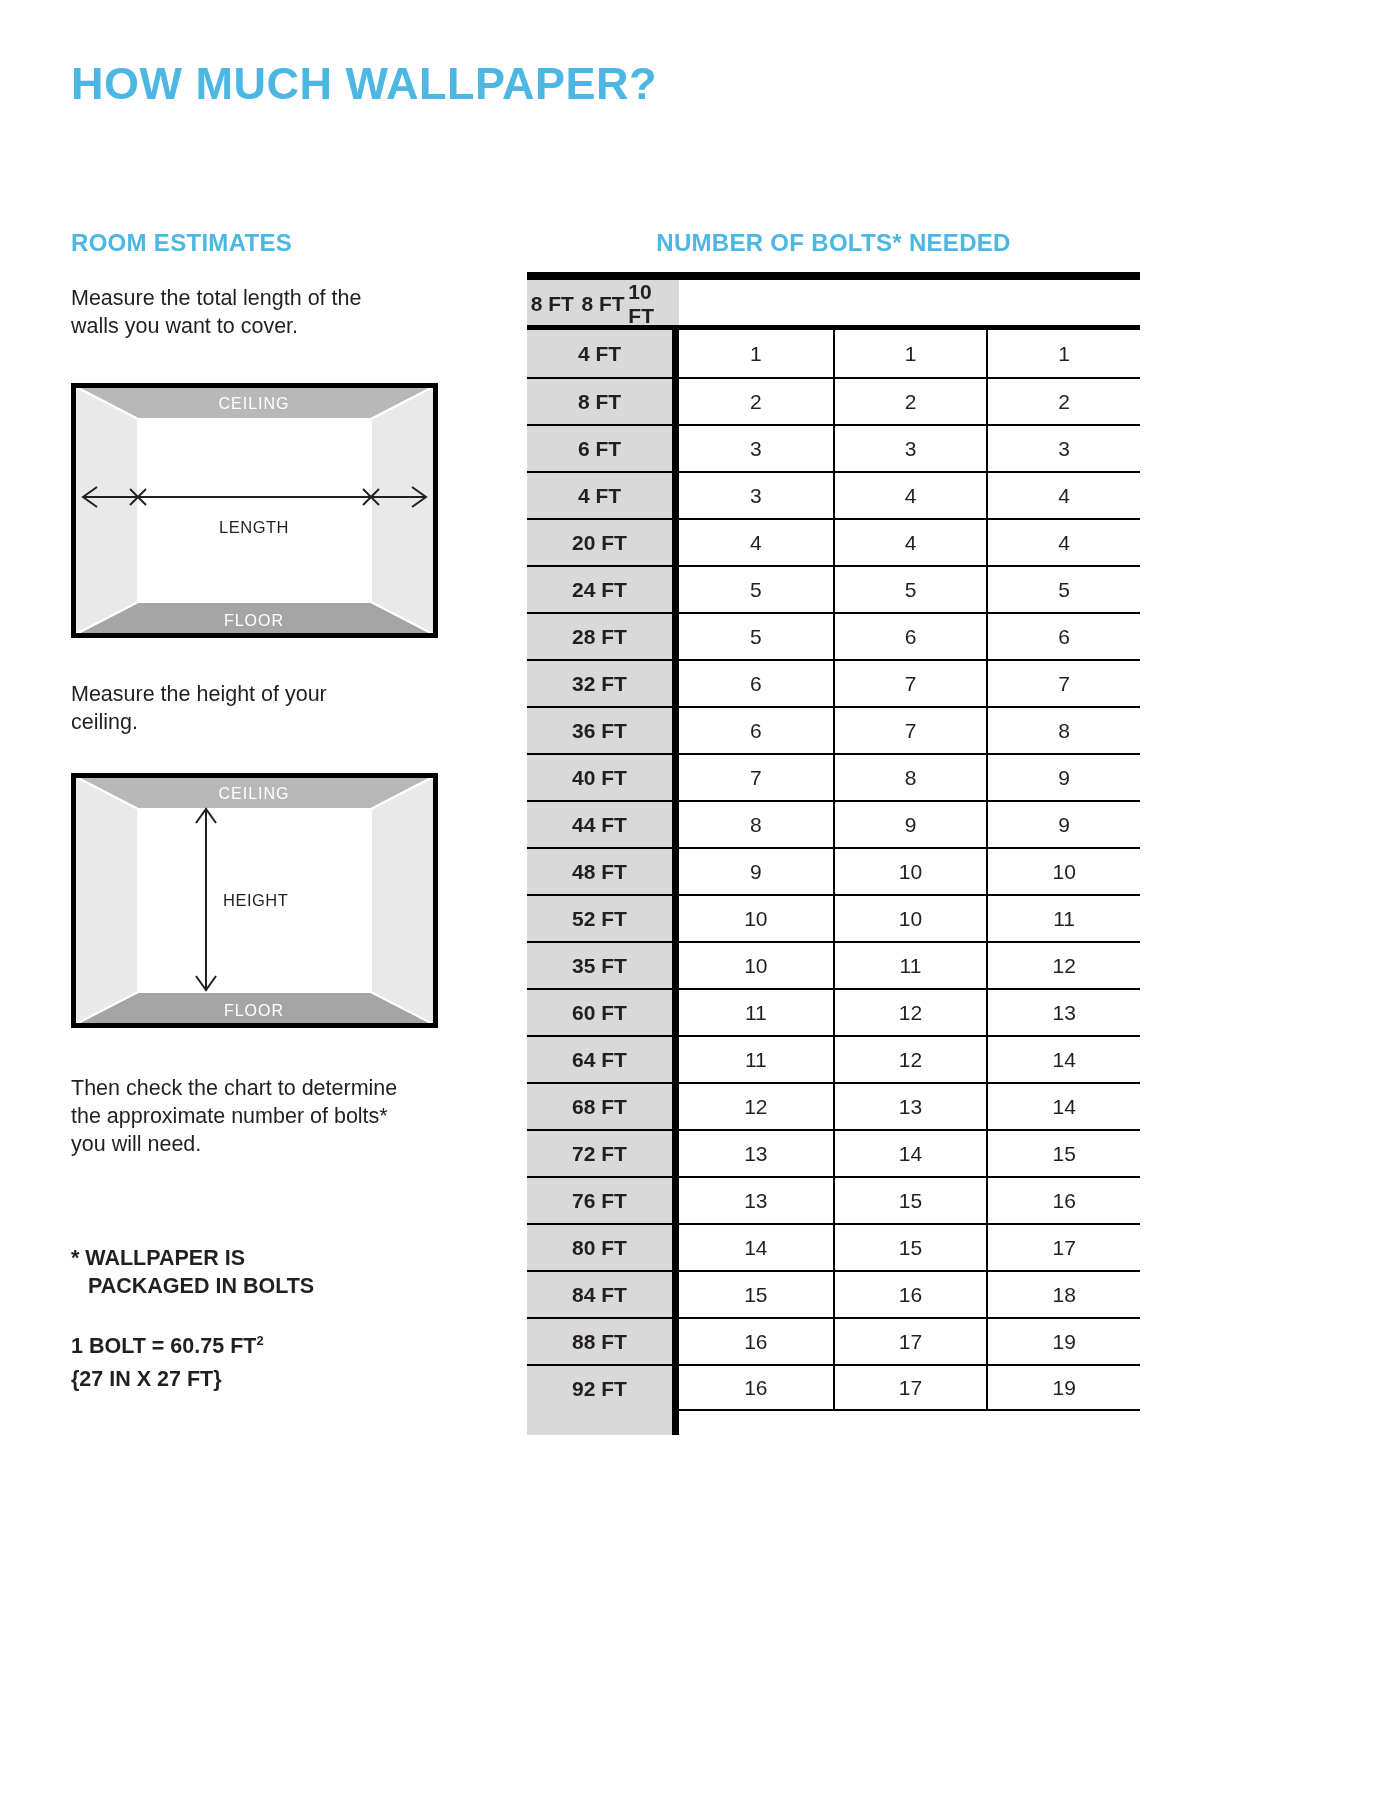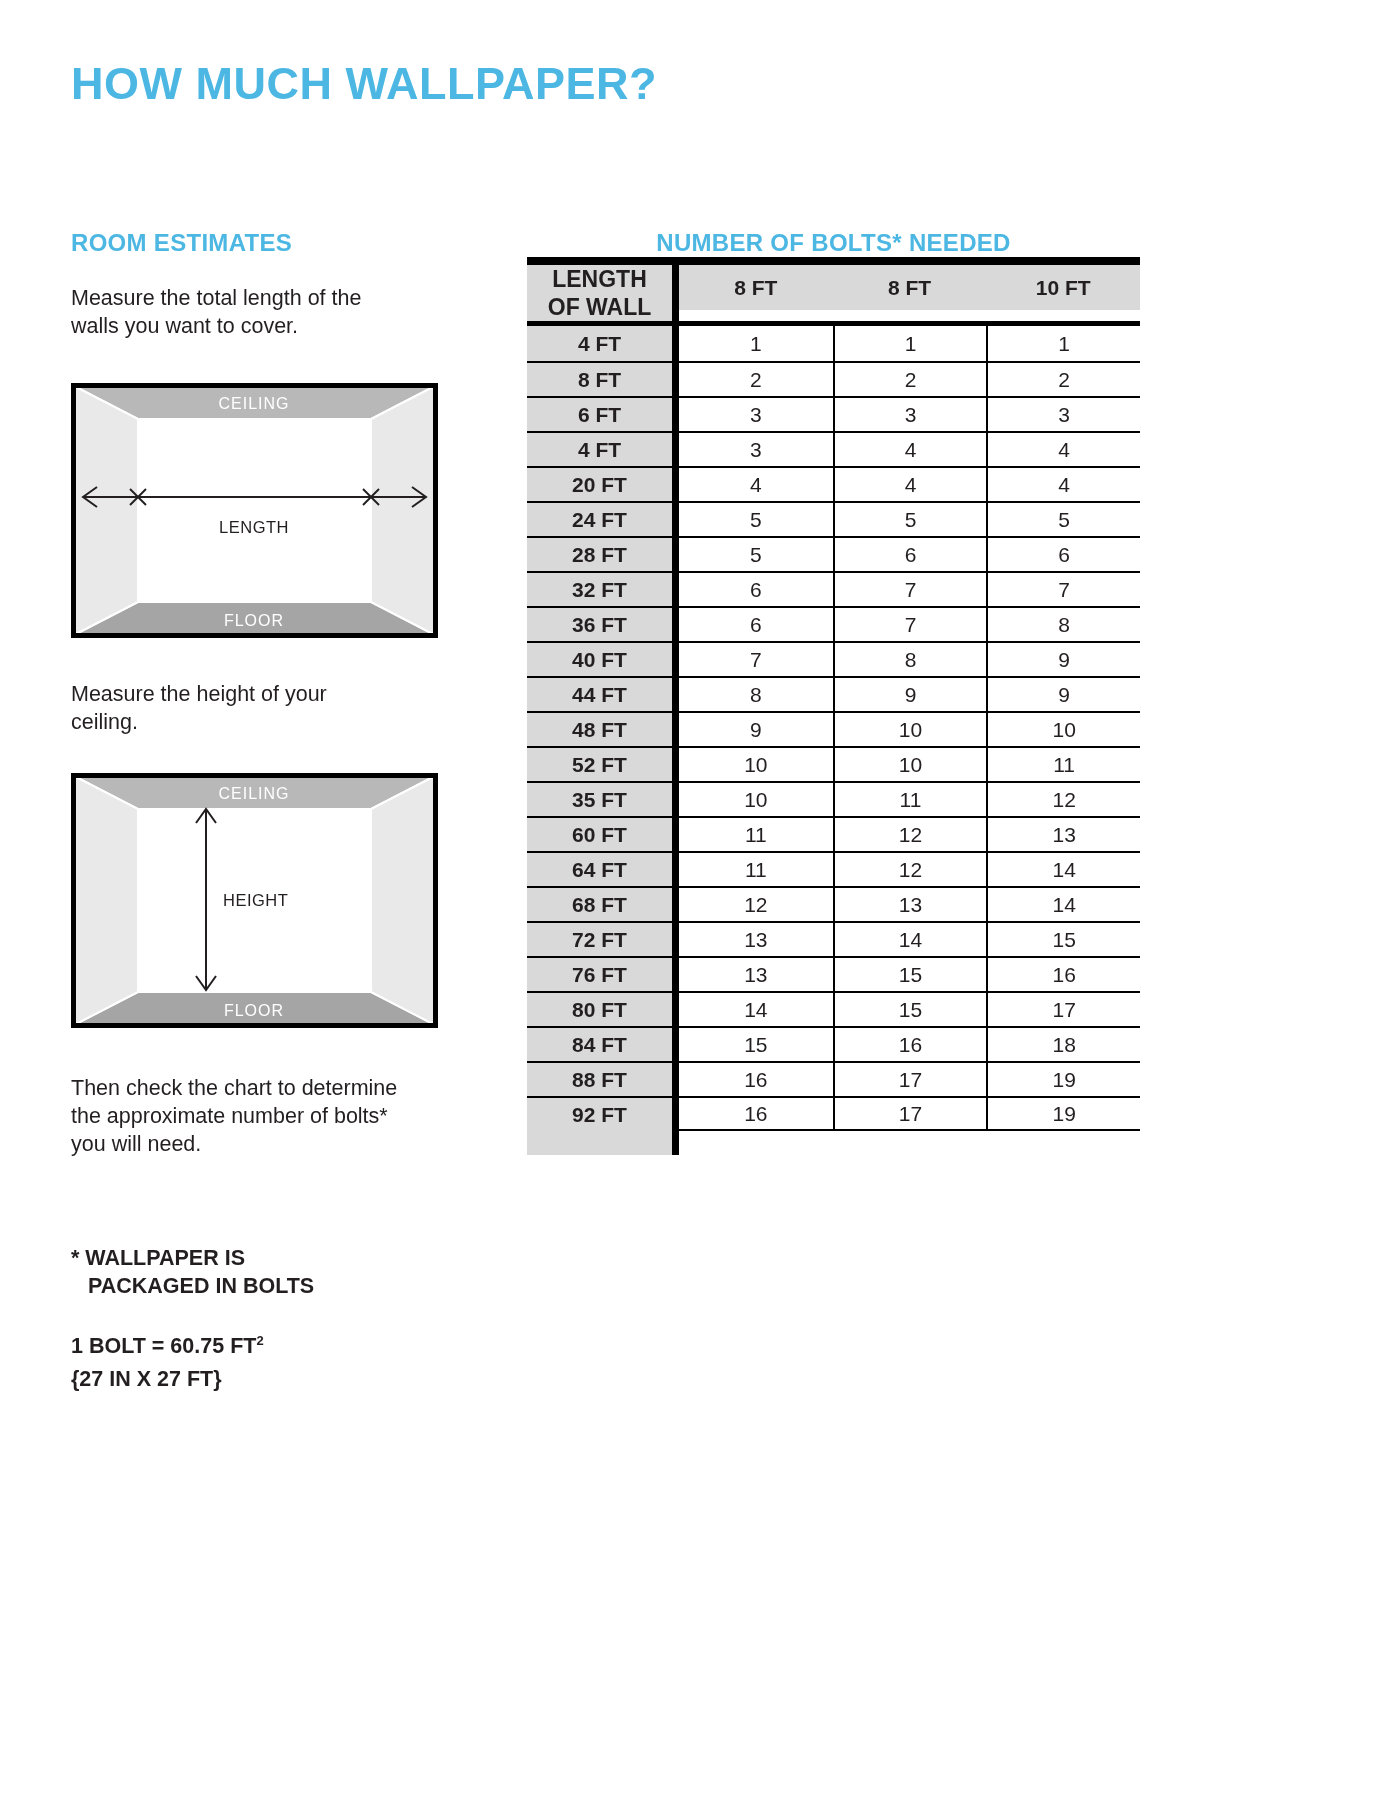--- a/index.html
+++ b/index.html
@@ -30,39 +30,39 @@
   svg text { font-family:"Liberation Sans", sans-serif; }
 
   .footnote { left:71px; top:1244px; font-size:21.5px; font-weight:bold; line-height:28px; }
   .footnote .indent { padding-left:17px; }
 
   .bolt-spec { left:71px; top:1324px; font-size:21.5px; font-weight:bold; line-height:33px; }
   .bolt-spec sup { font-size:13px; }
 
   
   .table-wrap { left:527px; top:229px; width:613px; }
-  .table-heading { text-align:center; margin-bottom:0; }
+  .table-heading { text-align:center; margin-bottom:15px; }
   .bolts-table { border-top:8px solid #000; }
 
   .thead { display:grid; grid-template-columns:152px 1fr; border-bottom:5px solid #000; }
   .corner-cell {
     background:#d9d9d9; border-right:7px solid #000;
     display:flex; align-items:center; justify-content:center;
     font-weight:bold; font-size:23px; line-height:28px; text-align:center;
   }
   .corner-cell span { display:inline-block; width:118px; }
   .group-cell {
     height:67px; background:#d9d9d9; border-bottom:3px solid #000;
     display:flex; align-items:center; justify-content:center;
     font-weight:bold; font-size:23px;
   }
   .subhead { display:grid; grid-template-columns:1fr 1fr 1fr; height:45px; background:#d9d9d9; }
   .subhead-cell { display:flex; align-items:center; justify-content:center; font-weight:bold; font-size:21px; }
 
-  .trow { display:grid; grid-template-columns:152px 1fr 1fr 1fr; height:35px; }
+  .trow { display:grid; grid-template-columns:152px 1fr 1fr 1fr; height:47px; }
   .trow + .trow { border-top:2px solid #000; }
   .cell { display:flex; align-items:center; justify-content:center; font-size:21px; }
   .label-cell { background:#d9d9d9; border-right:7px solid #000; font-weight:bold; }
   .data-cell { background:#fff; }
   .trow .data-cell:nth-child(3), .trow .data-cell:nth-child(4) { border-left:2px solid #000; }
   .trow.last .data-cell { border-bottom:2px solid #000; }
   .stub { width:152px; height:24px; background:#d9d9d9; border-right:7px solid #000; }
 </style>
 </head>
 <body>
@@ -123,23 +123,20 @@
 <div class="abs bolt-spec">
   <div><span>1 BOLT = 60.75 FT</span><sup>2</sup></div>
   <div>{27 IN X 27 FT}</div>
 </div>
 
 <div class="abs table-wrap">
   <h2 class="section-heading table-heading">NUMBER OF BOLTS* NEEDED</h2>
 
   <div class="bolts-table">
     <div class="thead">
-      <div class="corner-cell">
-        <span>LENGTH OF WALL</span>
-      </div>
       <div>
         <div class="subhead">
           <div class="subhead-cell">8 FT</div>
           <div class="subhead-cell">8 FT</div>
           <div class="subhead-cell">10 FT</div>
         </div>
       </div>
     </div>
     <div>
         <div class="trow">

